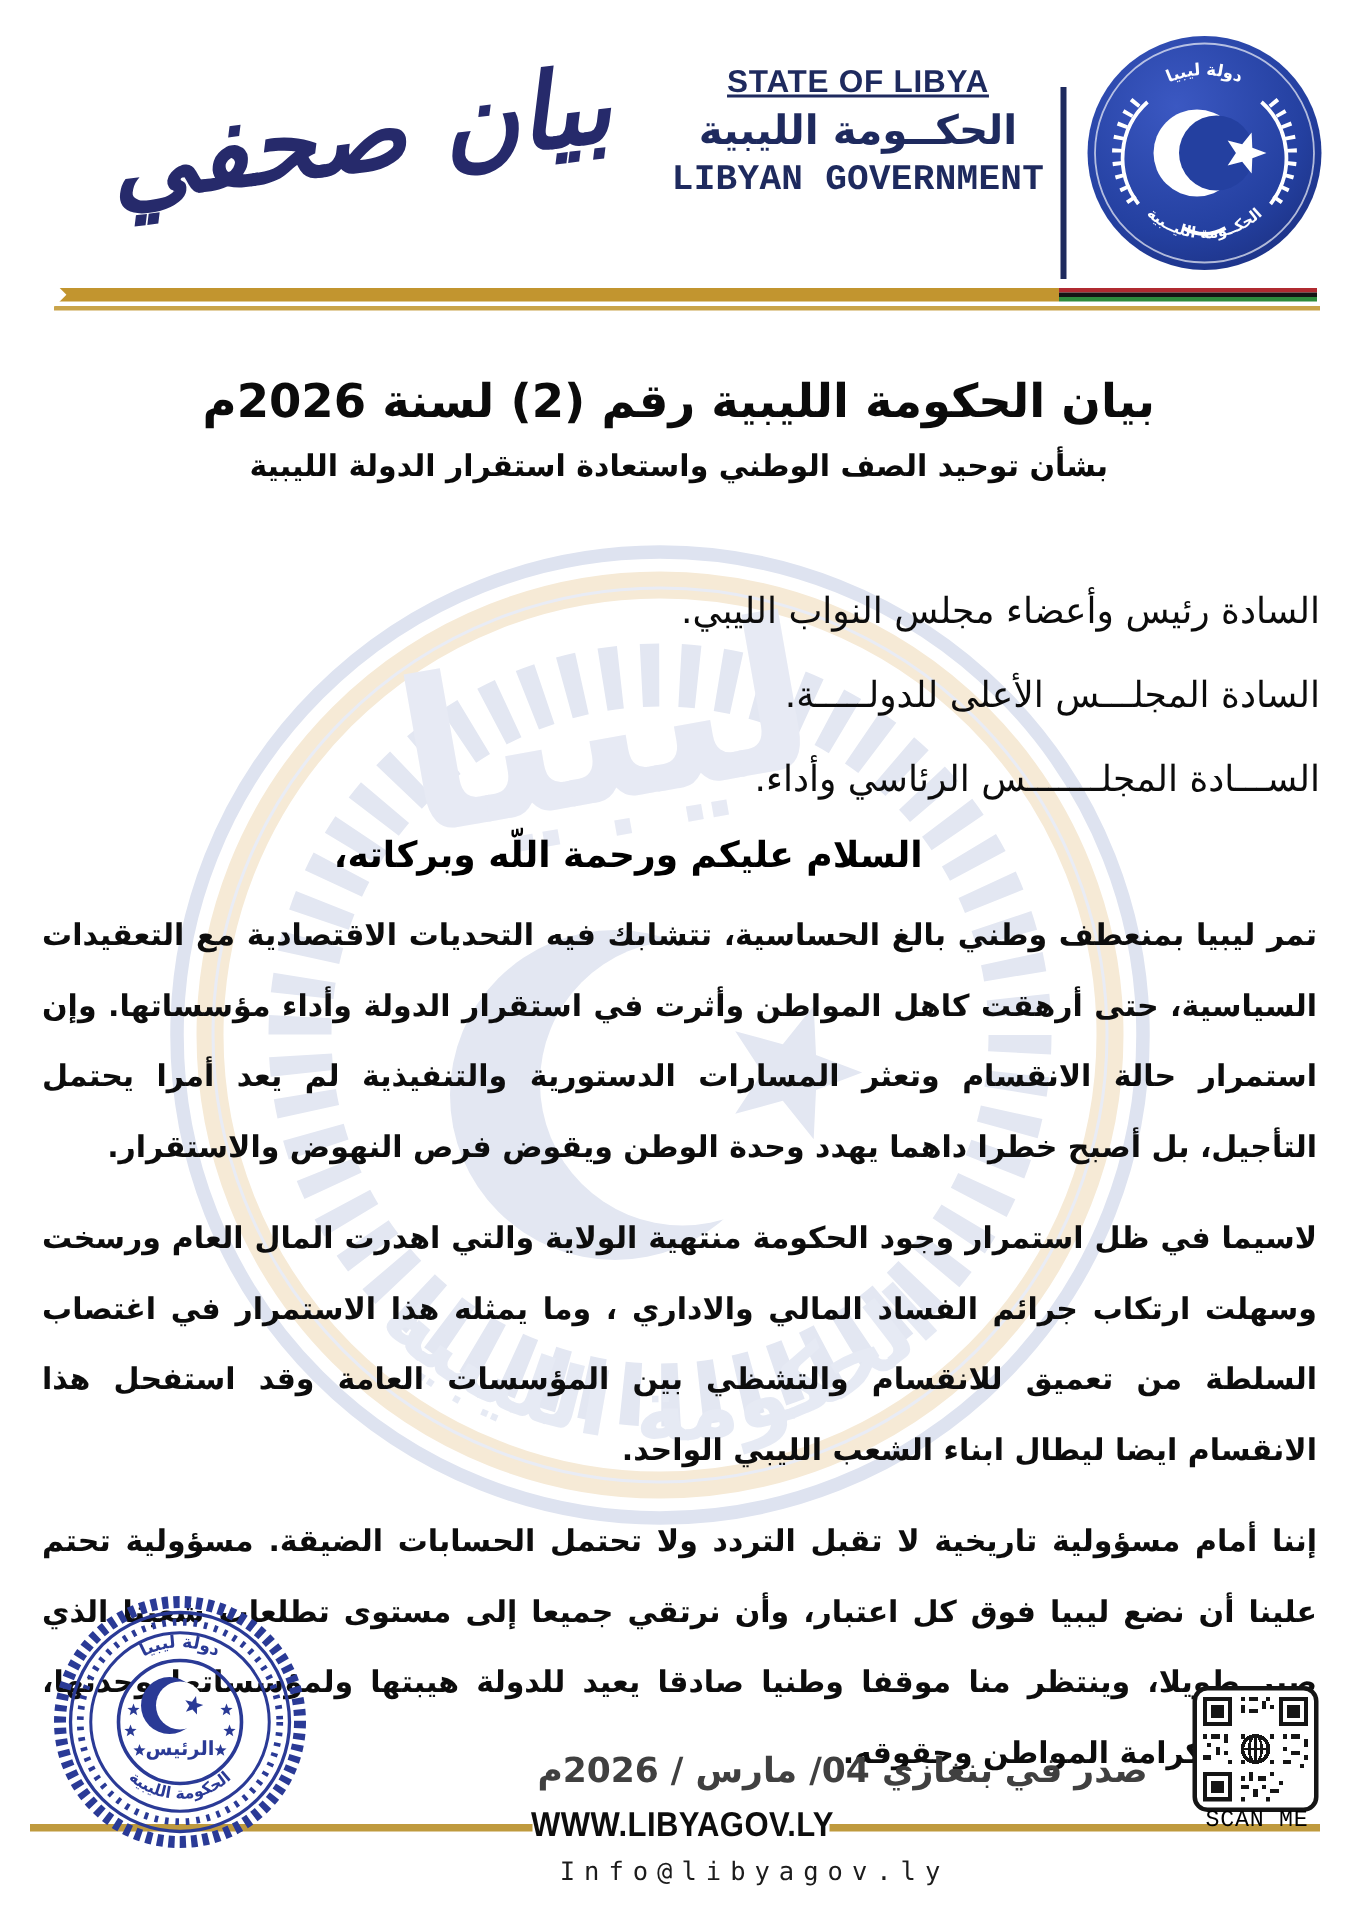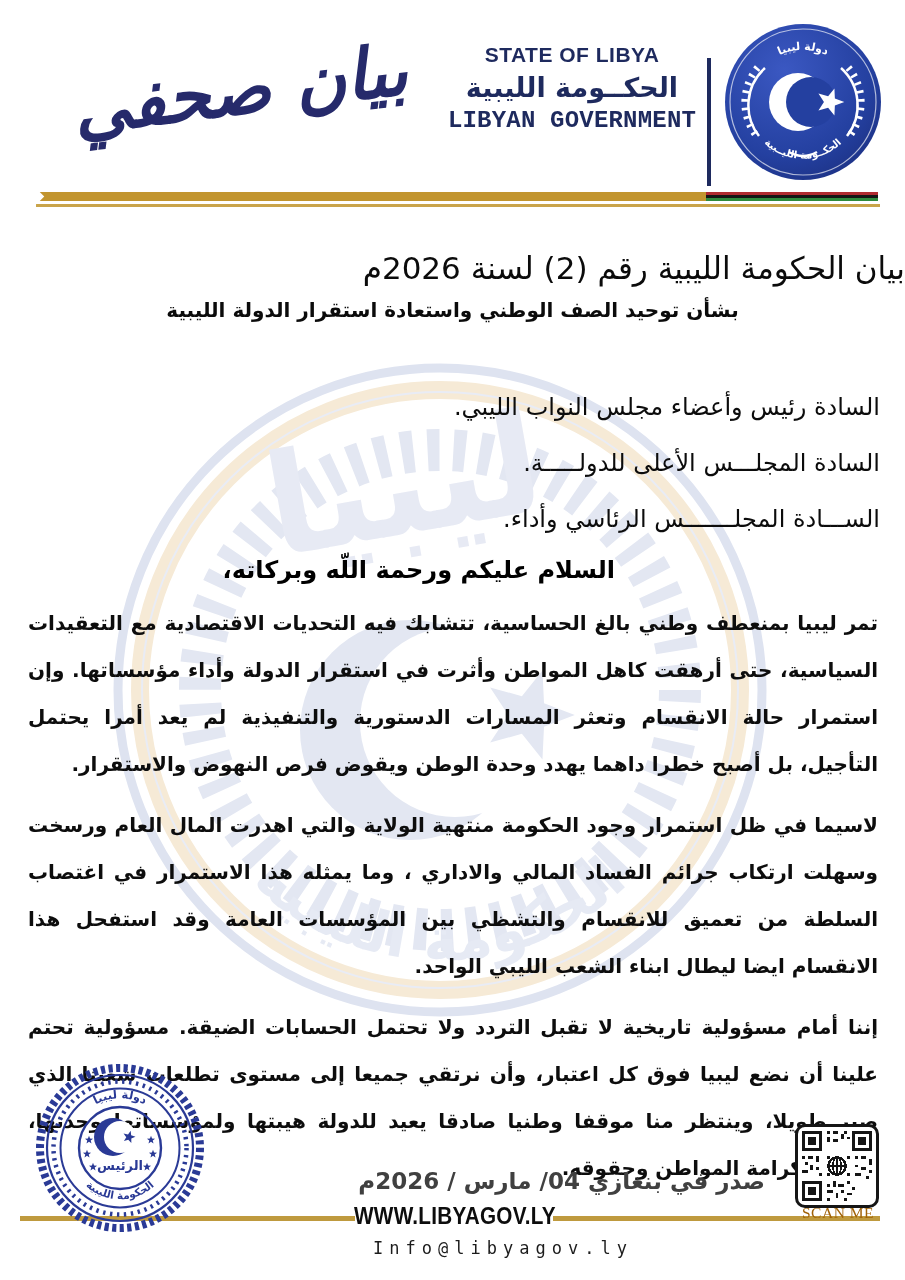--- a/index.html
+++ b/index.html
@@ -11,57 +11,57 @@
   .calligraphy{
     position:absolute;left:88px;top:48px;width:320px;
     font-size:70px;font-weight:bold;font-style:italic;color:#262a6b;
     white-space:nowrap;transform:rotate(-7deg);text-align:center;direction:rtl;
   }
   .header-text{
     position:absolute;left:438px;top:40px;width:268px;text-align:center;
     color:#1e2a5e;direction:rtl;
   }
   .header-text .ar1{font-size:28px;font-weight:bold;line-height:34px;}
-  .header-text .en1{font-size:21px;font-weight:bold;line-height:30px;font-family:"Liberation Sans",sans-serif;letter-spacing:.5px;}
+  .header-text .en1{font-size:21px;font-weight:bold;line-height:30px;font-family:"Liberation Sans",sans-serif;letter-spacing:.5px;text-decoration:underline;}
   .header-text .ar2{font-size:27px;font-weight:bold;line-height:36px;}
   .header-text .en2{font-size:24px;font-weight:bold;line-height:30px;font-family:Liberation Mono, monospace;letter-spacing:.2px;}
   .vline{position:absolute;left:707px;top:58px;width:4px;height:128px;background:#1e2a5e;}
   .emblem{position:absolute;left:723px;top:22px;width:160px;height:160px;}
   
   .bar-gold{position:absolute;left:36px;top:192px;width:670px;height:9px;background:#c2952f;}
   .bar-notch{position:absolute;left:31px;top:191px;width:11px;height:11px;background:#ffffff;transform:rotate(45deg);}
   .bar-flag{position:absolute;left:706px;top:192px;width:172px;height:9px;display:flex;flex-direction:column;}
   .bar-flag .r{height:3px;background:#b02a30;}
   .bar-flag .k{height:3px;background:#151515;}
   .bar-flag .g{height:3px;background:#2e8b3d;}
   .bar-thin{position:absolute;left:36px;top:204px;width:844px;height:3px;background:#c9a44a;}
   
   .title{position:absolute;left:0;top:250px;width:100%;text-align:center;direction:rtl;color:#0b0b0b;z-index:2;}
-  .title .t1{font-size:31px;font-weight:normal;white-space:nowrap;margin-bottom:12px;text-align:right;}
+  .title .t1{font-size:31px;font-weight:bold;white-space:nowrap;margin-bottom:12px;}
   .title .t2{font-size:20px;font-weight:bold;white-space:nowrap;}
   
   .recipients{position:absolute;right:25px;top:392px;direction:rtl;text-align:right;color:#0c0c0c;z-index:2;}
   .recipients div{font-size:24px;font-weight:normal;line-height:30px;margin-bottom:26px;white-space:nowrap;}
   .greeting{position:absolute;right:290px;top:556px;direction:rtl;font-size:24px;font-weight:bold;color:#000000;white-space:nowrap;z-index:2;}
   
   .bodytext{
     position:absolute;left:28px;right:27px;top:600px;direction:rtl;z-index:2;
     text-align:justify;color:#0d0d0d;font-size:20px;font-weight:bold;
     line-height:47px;letter-spacing:-0.2px;
   }
   .bodytext p{margin:0 0 14px 0;}
   
   .watermark{position:absolute;left:100px;top:350px;width:680px;height:680px;z-index:0;pointer-events:none;}
   
   .stamp{position:absolute;left:30px;top:1058px;width:180px;height:180px;z-index:3;}
   
   .issued{position:absolute;right:140px;top:1168px;direction:rtl;font-size:23px;font-weight:bold;color:#404040;white-space:nowrap;z-index:2;}
   .qr-box{position:absolute;left:795px;top:1124px;width:84px;height:84px;border:3.5px solid #151515;border-radius:10px;box-sizing:border-box;background:#fff;padding:4px;z-index:2;}
   .qr-box svg{width:100%;height:100%;display:block;}
-  .qr-label{position:absolute;left:793px;top:1204px;width:90px;text-align:center;font-family:Liberation Serif, serif;font-size:15.5px;color:#a16207;letter-spacing:.5px;z-index:2;}
+  .qr-label{position:absolute;left:793px;top:1204px;width:90px;text-align:center;font-family:Liberation Mono, monospace;font-size:15.5px;color:#000000;letter-spacing:.5px;z-index:2;}
   .fline{position:absolute;top:1216px;height:5px;background:#bf9a3e;z-index:1;}
   .fline.left{left:20px;width:335px;}
   .fline.right{left:553px;width:327px;}
   .website{
     position:absolute;left:455px;top:1203px;transform:translateX(-50%) scaleX(.9);
     font-family:"Liberation Sans",sans-serif;font-weight:bold;font-size:23px;color:#0d0d0d;
     white-space:nowrap;z-index:2;letter-spacing:.3px;
   }
   .email{
     position:absolute;left:475px;top:1238px;transform:translateX(-50%);

